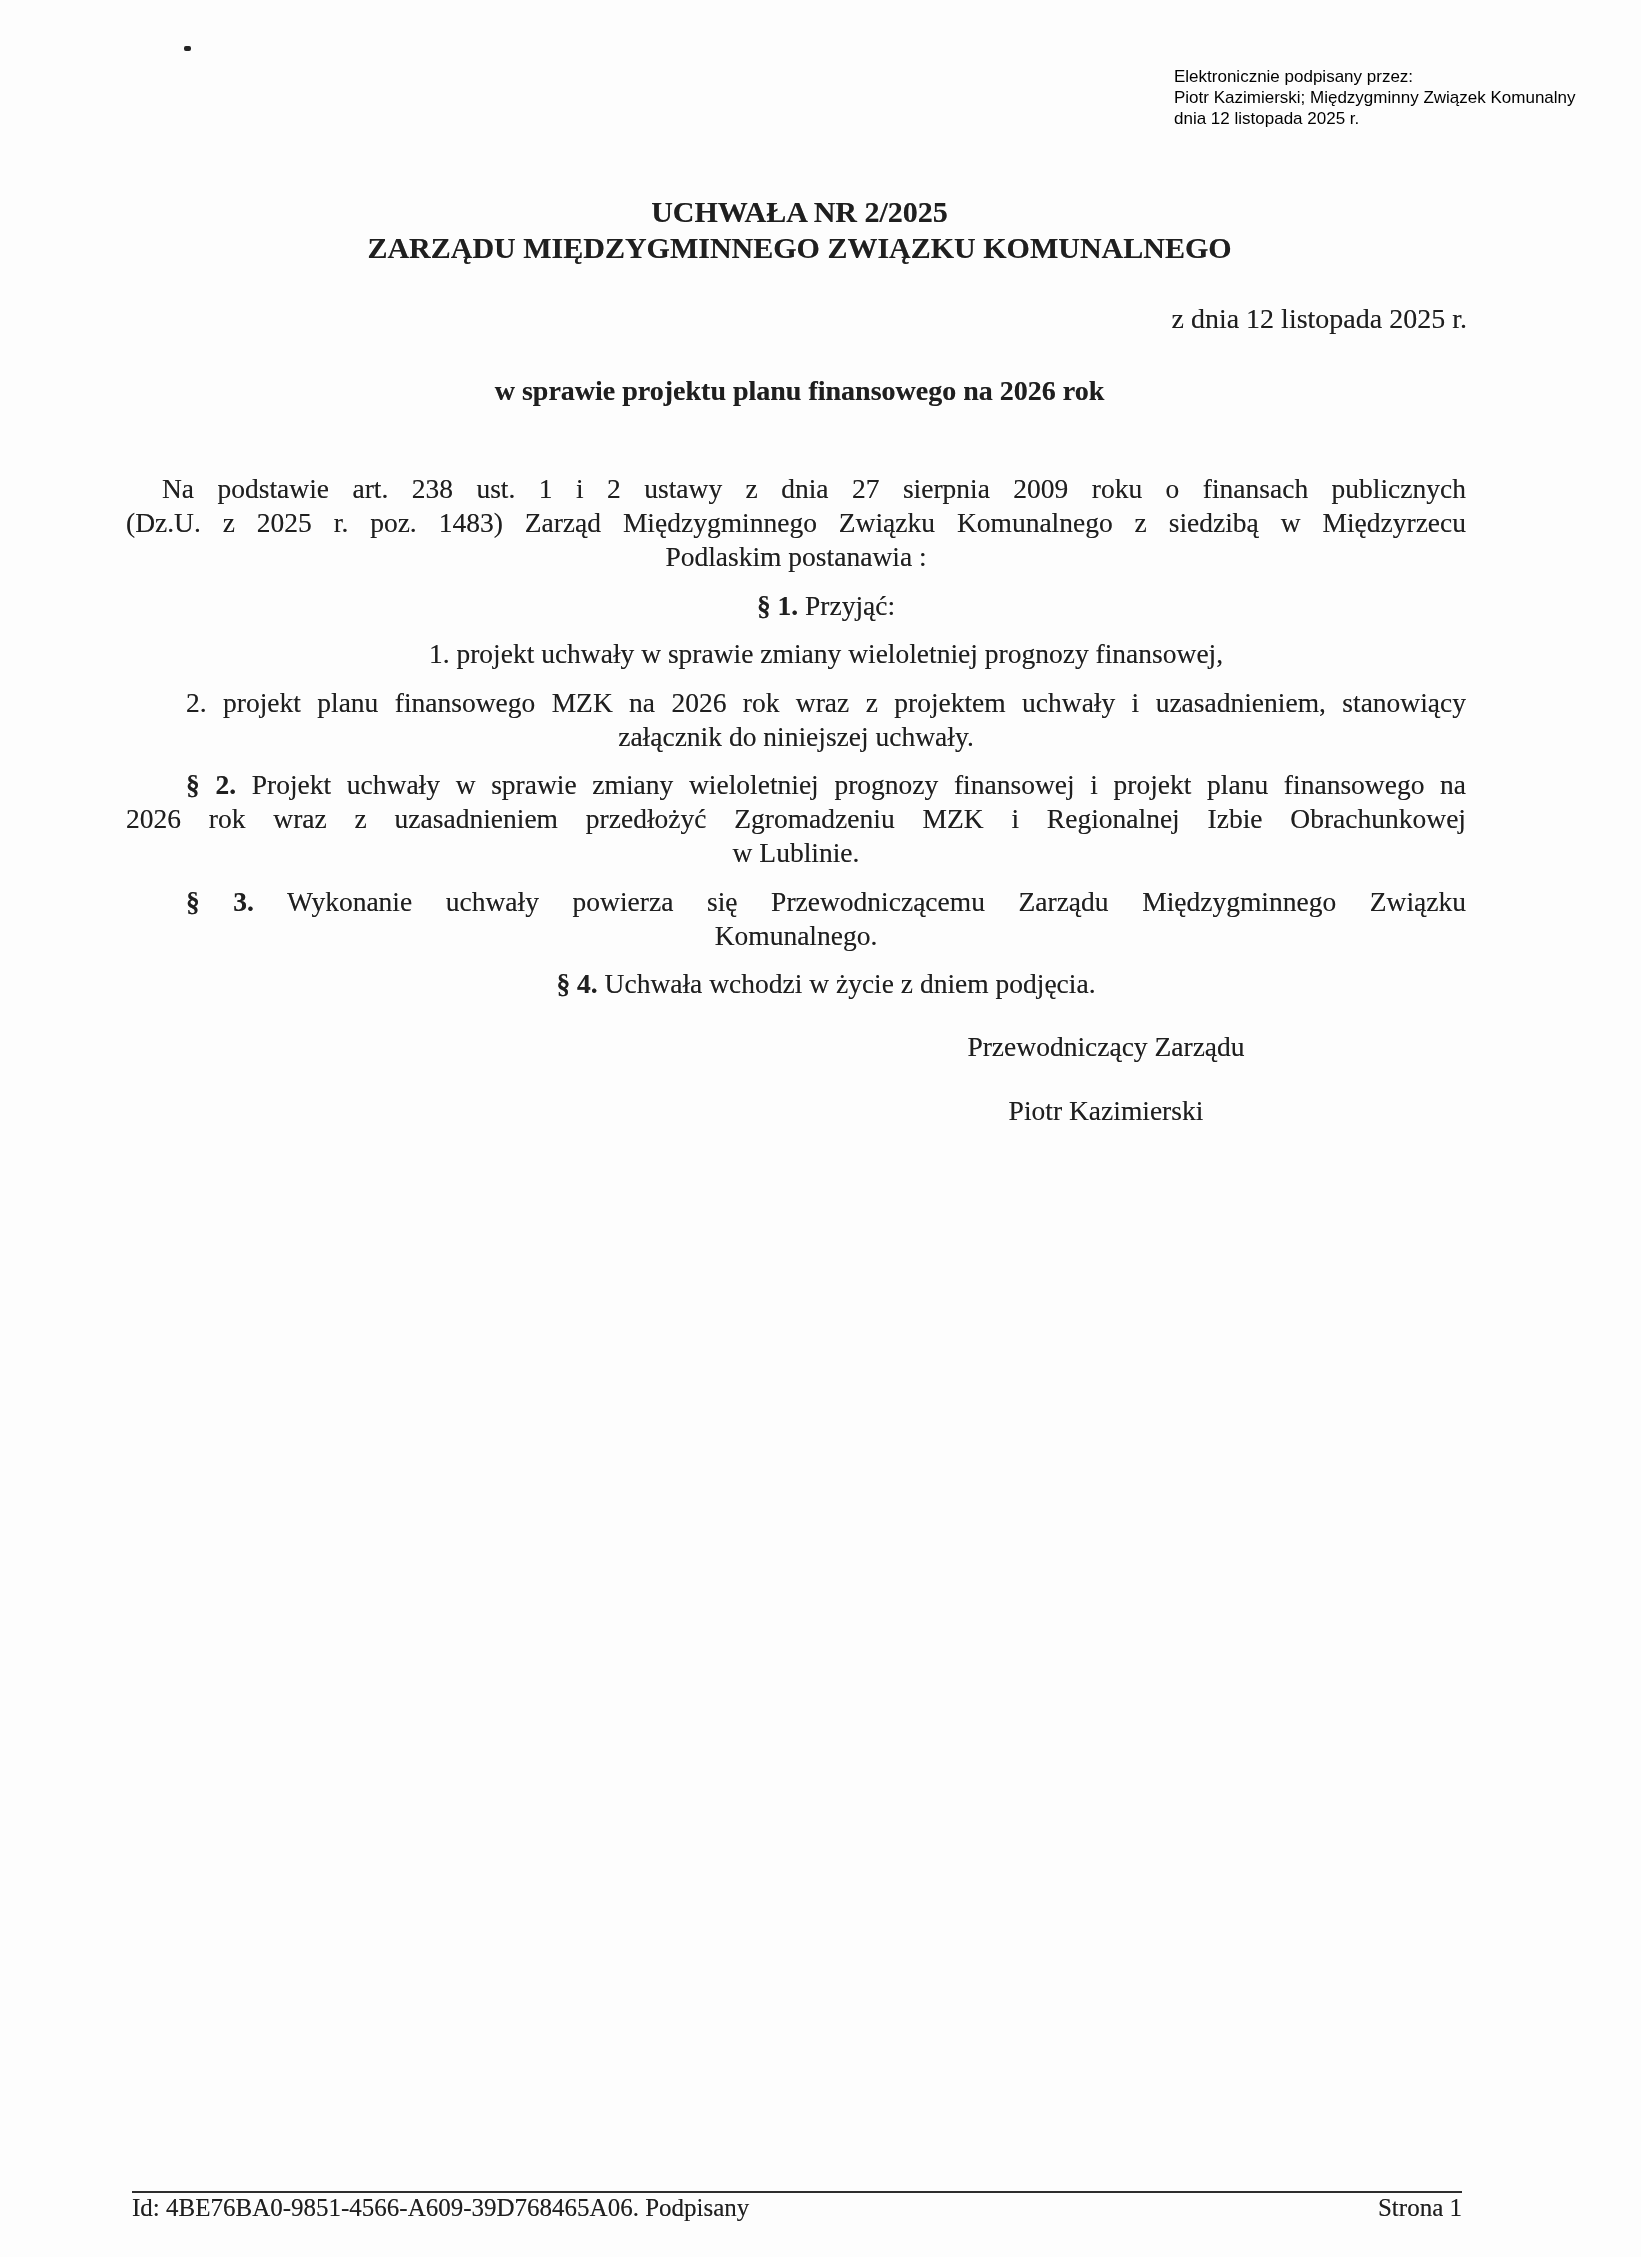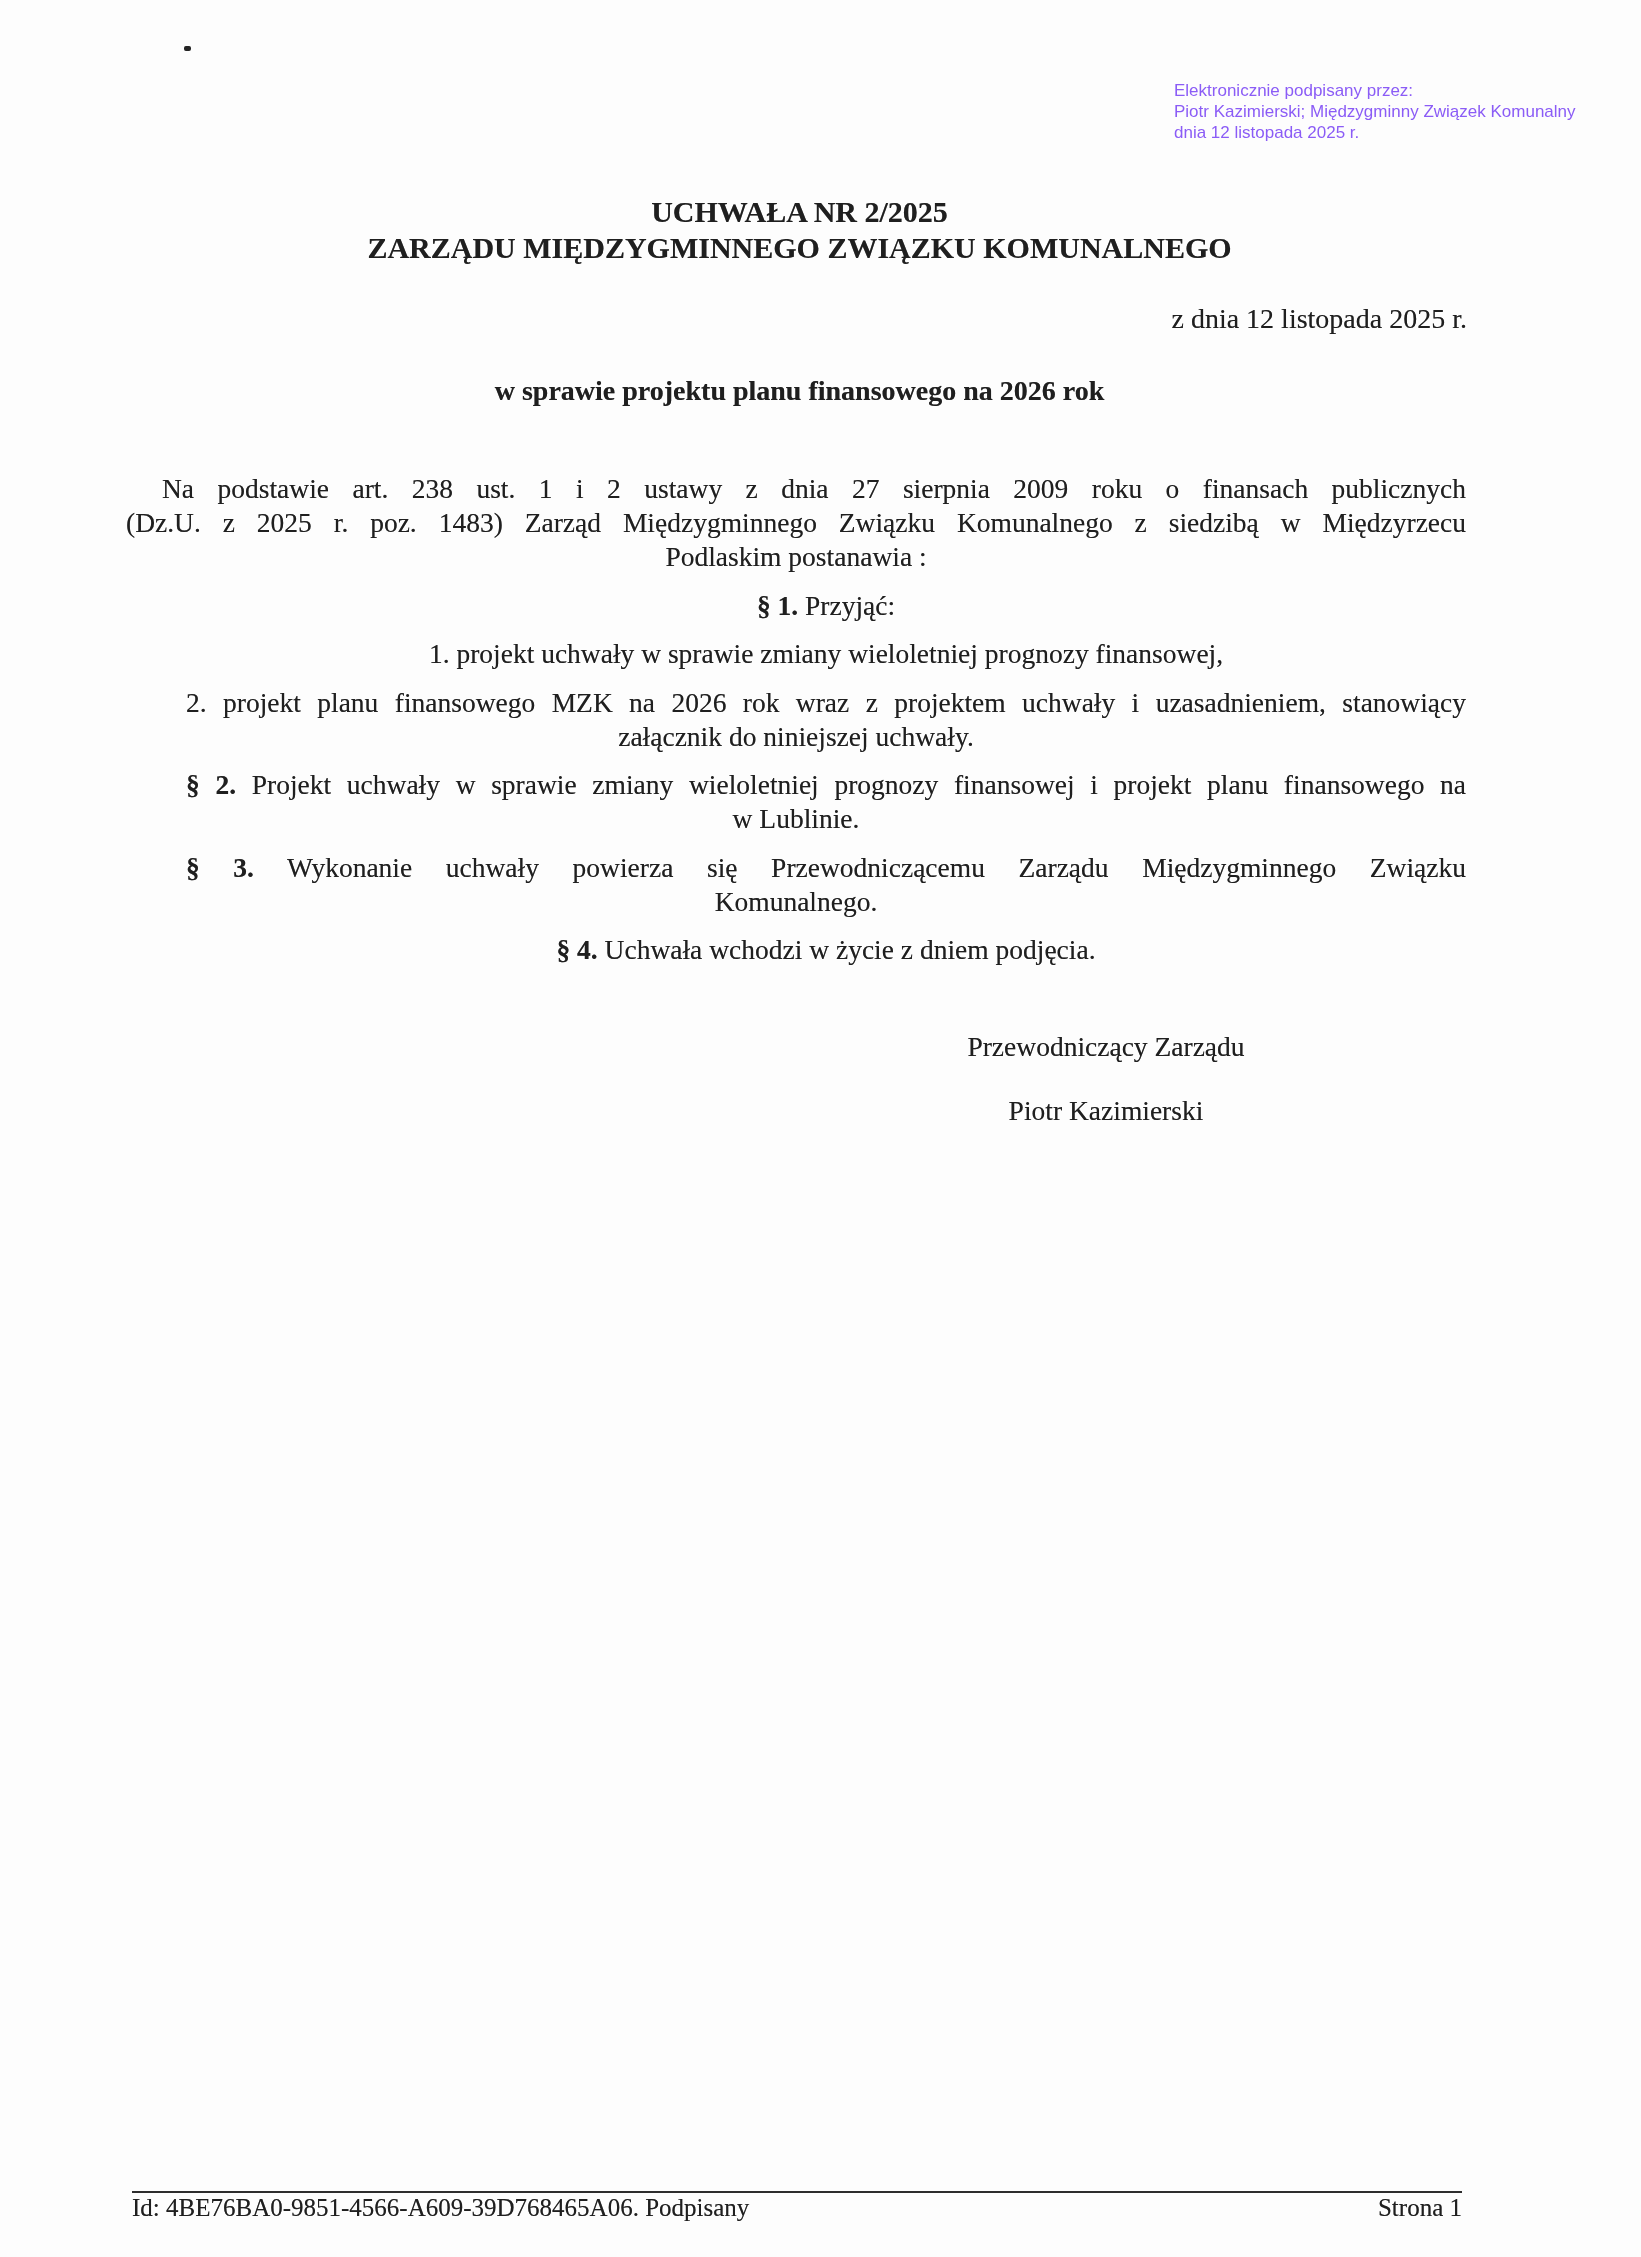--- a/index.html
+++ b/index.html
@@ -16,23 +16,23 @@
   }
 
   
   .speck {
     position: absolute; left: 184px; top: 46px;
     width: 6.8px; height: 4.8px; background: #242424; border-radius: 1.9px;
   }
 
   
   .stamp {
-    position: absolute; left: 1174px; top: 80px;
+    position: absolute; left: 1174px; top: 66px;
     font-family: "Liberation Sans", sans-serif;
-    font-size: 17px; line-height: 21px; color: #8b5cf6;
+    font-size: 17px; line-height: 21px; color: #000000;
     text-shadow: none;
   }
 
   
   .heading {
     position: absolute; left: 132px; top: 194px; width: 1335px;
     text-align: center;
   }
   .heading .t       { font-weight: 700; font-size: 30px; line-height: 36px; }
   .heading .date    { font-size: 28px; line-height: 36px; margin-top: 35px; text-align: right; }
@@ -102,20 +102,21 @@
       <div class="ln ind2">1. projekt uchwały w sprawie zmiany wieloletniej prognozy finansowej,</div>
     </div>
 
     <div class="para">
       <div class="ln jl ind2">2. projekt planu finansowego MZK na 2026 rok wraz z projektem uchwały i uzasadnieniem, stanowiący</div>
       <div class="ln">załącznik do niniejszej uchwały.</div>
     </div>
 
     <div class="para">
       <div class="ln jl ind2"><span class="b">§ 2.</span> <span>Projekt uchwały w sprawie zmiany wieloletniej prognozy finansowej i projekt planu finansowego na</span></div>
+      <div class="ln jl">2026 rok wraz z uzasadnieniem przedłożyć Zgromadzeniu MZK i Regionalnej Izbie Obrachunkowej</div>
       <div class="ln">w Lublinie.</div>
     </div>
 
     <div class="para">
       <div class="ln jl ind2"><span class="b">§ 3.</span> <span>Wykonanie uchwały powierza się Przewodniczącemu Zarządu Międzygminnego Związku</span></div>
       <div class="ln">Komunalnego.</div>
     </div>
 
     <div class="para">
       <div class="ln ind2"><span class="b">§ 4.</span> <span>Uchwała wchodzi w życie z dniem podjęcia.</span></div>

